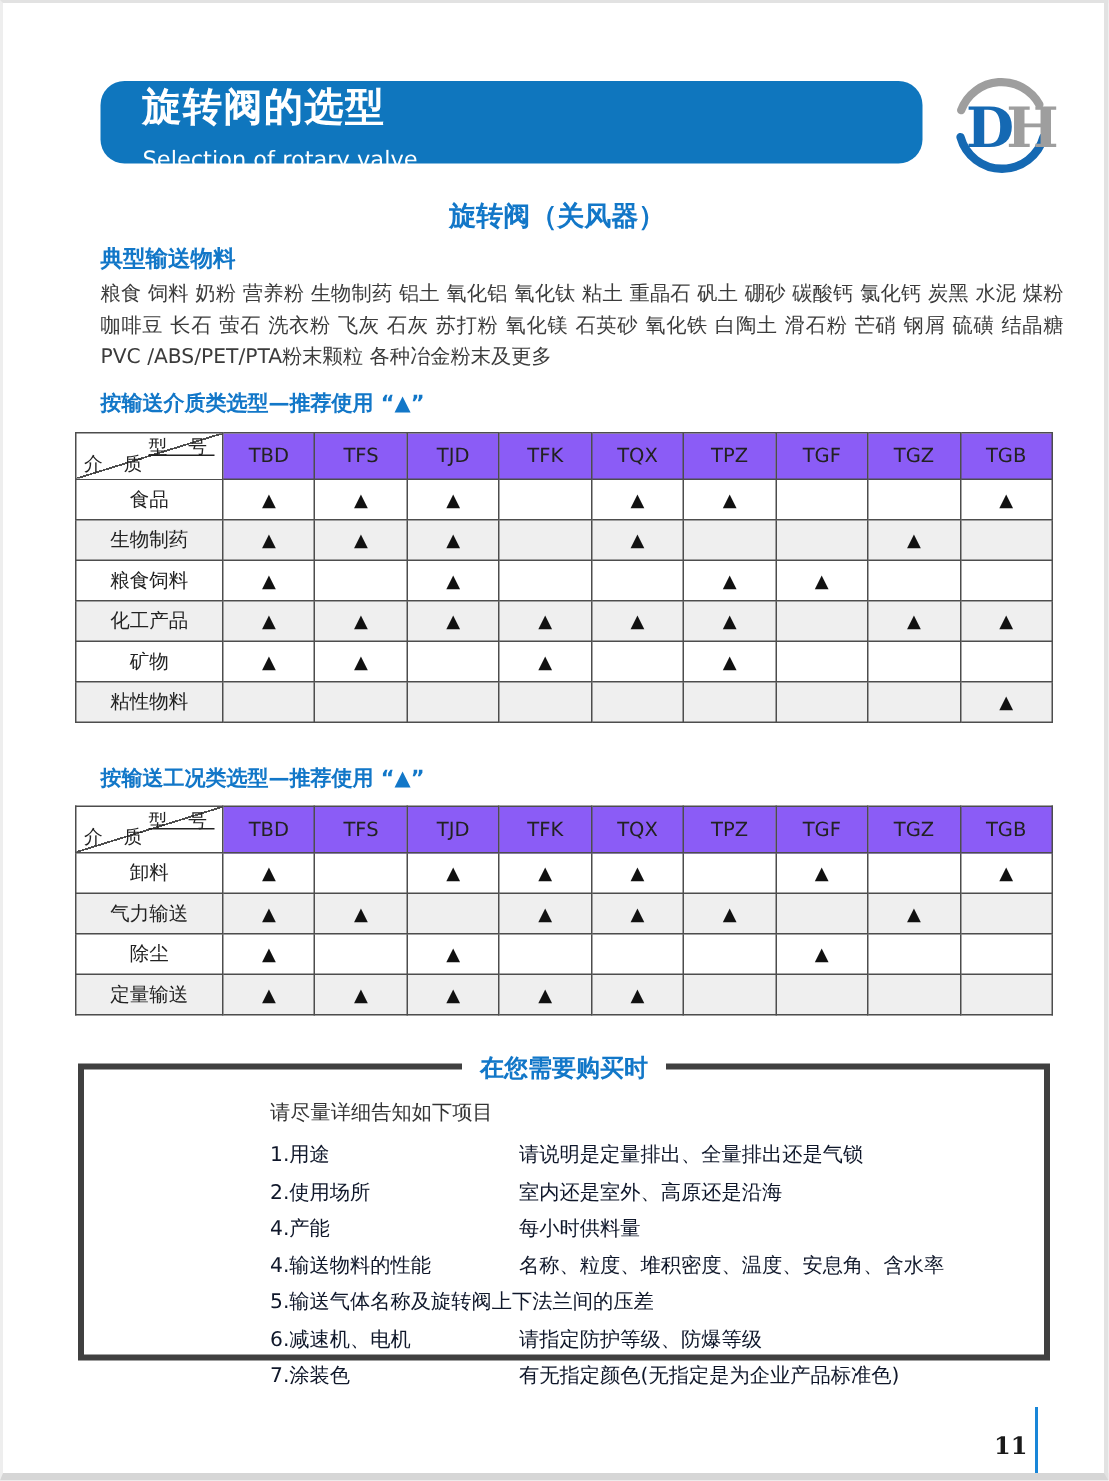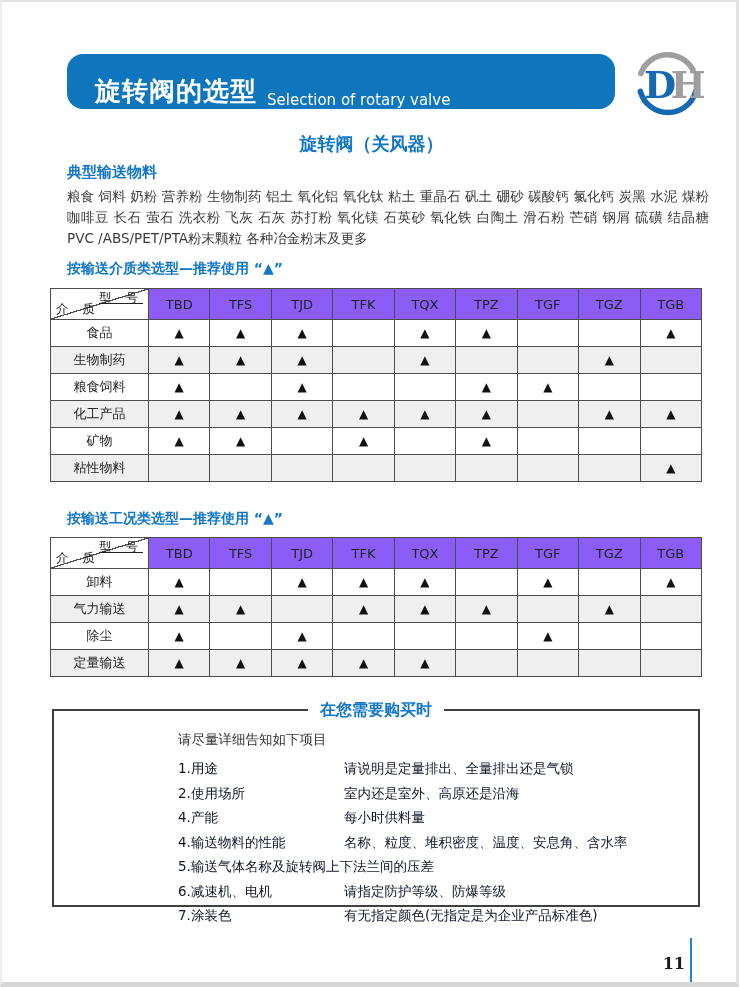--- a/index.html
+++ b/index.html
@@ -8,24 +8,24 @@
   .page {
     position:relative; width:739px; height:987px; background:#fff;
     border-top:2px solid #e2e2e2; border-left:2px solid #eeeeee;
     border-right:3px solid #e2e2e2; border-bottom:5px solid #d6d6d6;
     overflow:hidden;
   }
   
   .banner {
     position:absolute; left:65px; top:52px; width:548px; height:55px;
     background:#0f76be; border-radius:16px;
-    display:flex; align-items:flex-end; padding-left:28px;
+    display:flex; align-items:flex-start; padding-left:28px;flex-direction:column;
   }
   .banner-zh { color:#fff; font-size:26px; font-weight:bold; letter-spacing:1px; }
-  .banner-en { color:#fff; font-size:15px; margin-left:10px; margin-top:8px; }
+  .banner-en { color:#fff; font-size:15px; margin-left:0; margin-top:8px; }
   
   .logo { position:absolute; left:618px; top:45px; width:96px; height:74px; }
   
   .main-title {
     position:absolute; left:0; top:130px; width:739px; text-align:center;
     color:#1277c8; font-size:18px; font-weight:bold;
   }
   
   .materials-heading {
     position:absolute; left:65px; top:161px;
@@ -54,21 +54,21 @@
     position:absolute; inset:0;
     background:linear-gradient(to bottom right,
       transparent calc(50% - 0.6px), #4d4d4d calc(50% - 0.6px),
       #4d4d4d calc(50% + 0.6px), transparent calc(50% + 0.6px));
   }
   th.corner .corner-top { position:absolute; top:1px; right:5px; font-size:12.5px; letter-spacing:5px; color:#222;text-decoration:underline; }
   th.corner .corner-bottom { position:absolute; bottom:1px; left:5px; font-size:12.5px; letter-spacing:5px; color:#222; }
   
   .buy-box {
     position:absolute; left:50px; top:707px; width:648px; height:198px;
-    border:2px solid #404040;
+    border:4px solid #404040;
   }
   .buy-title {
     position:absolute; top:-11px; left:50%; transform:translateX(-50%);
     background:#fff; padding:0 12px; white-space:nowrap;
     color:#1277c8; font-size:16px; font-weight:bold;
   }
   .buy-content { padding:20px 0 0 124px; }
   .buy-intro { font-size:13.5px; color:#333; margin-bottom:7px; }
   .buy-item { display:flex; font-size:13.5px; color:#0f172a; line-height:24.5px; }
   .buy-item-label { min-width:166px; white-space:nowrap; }

